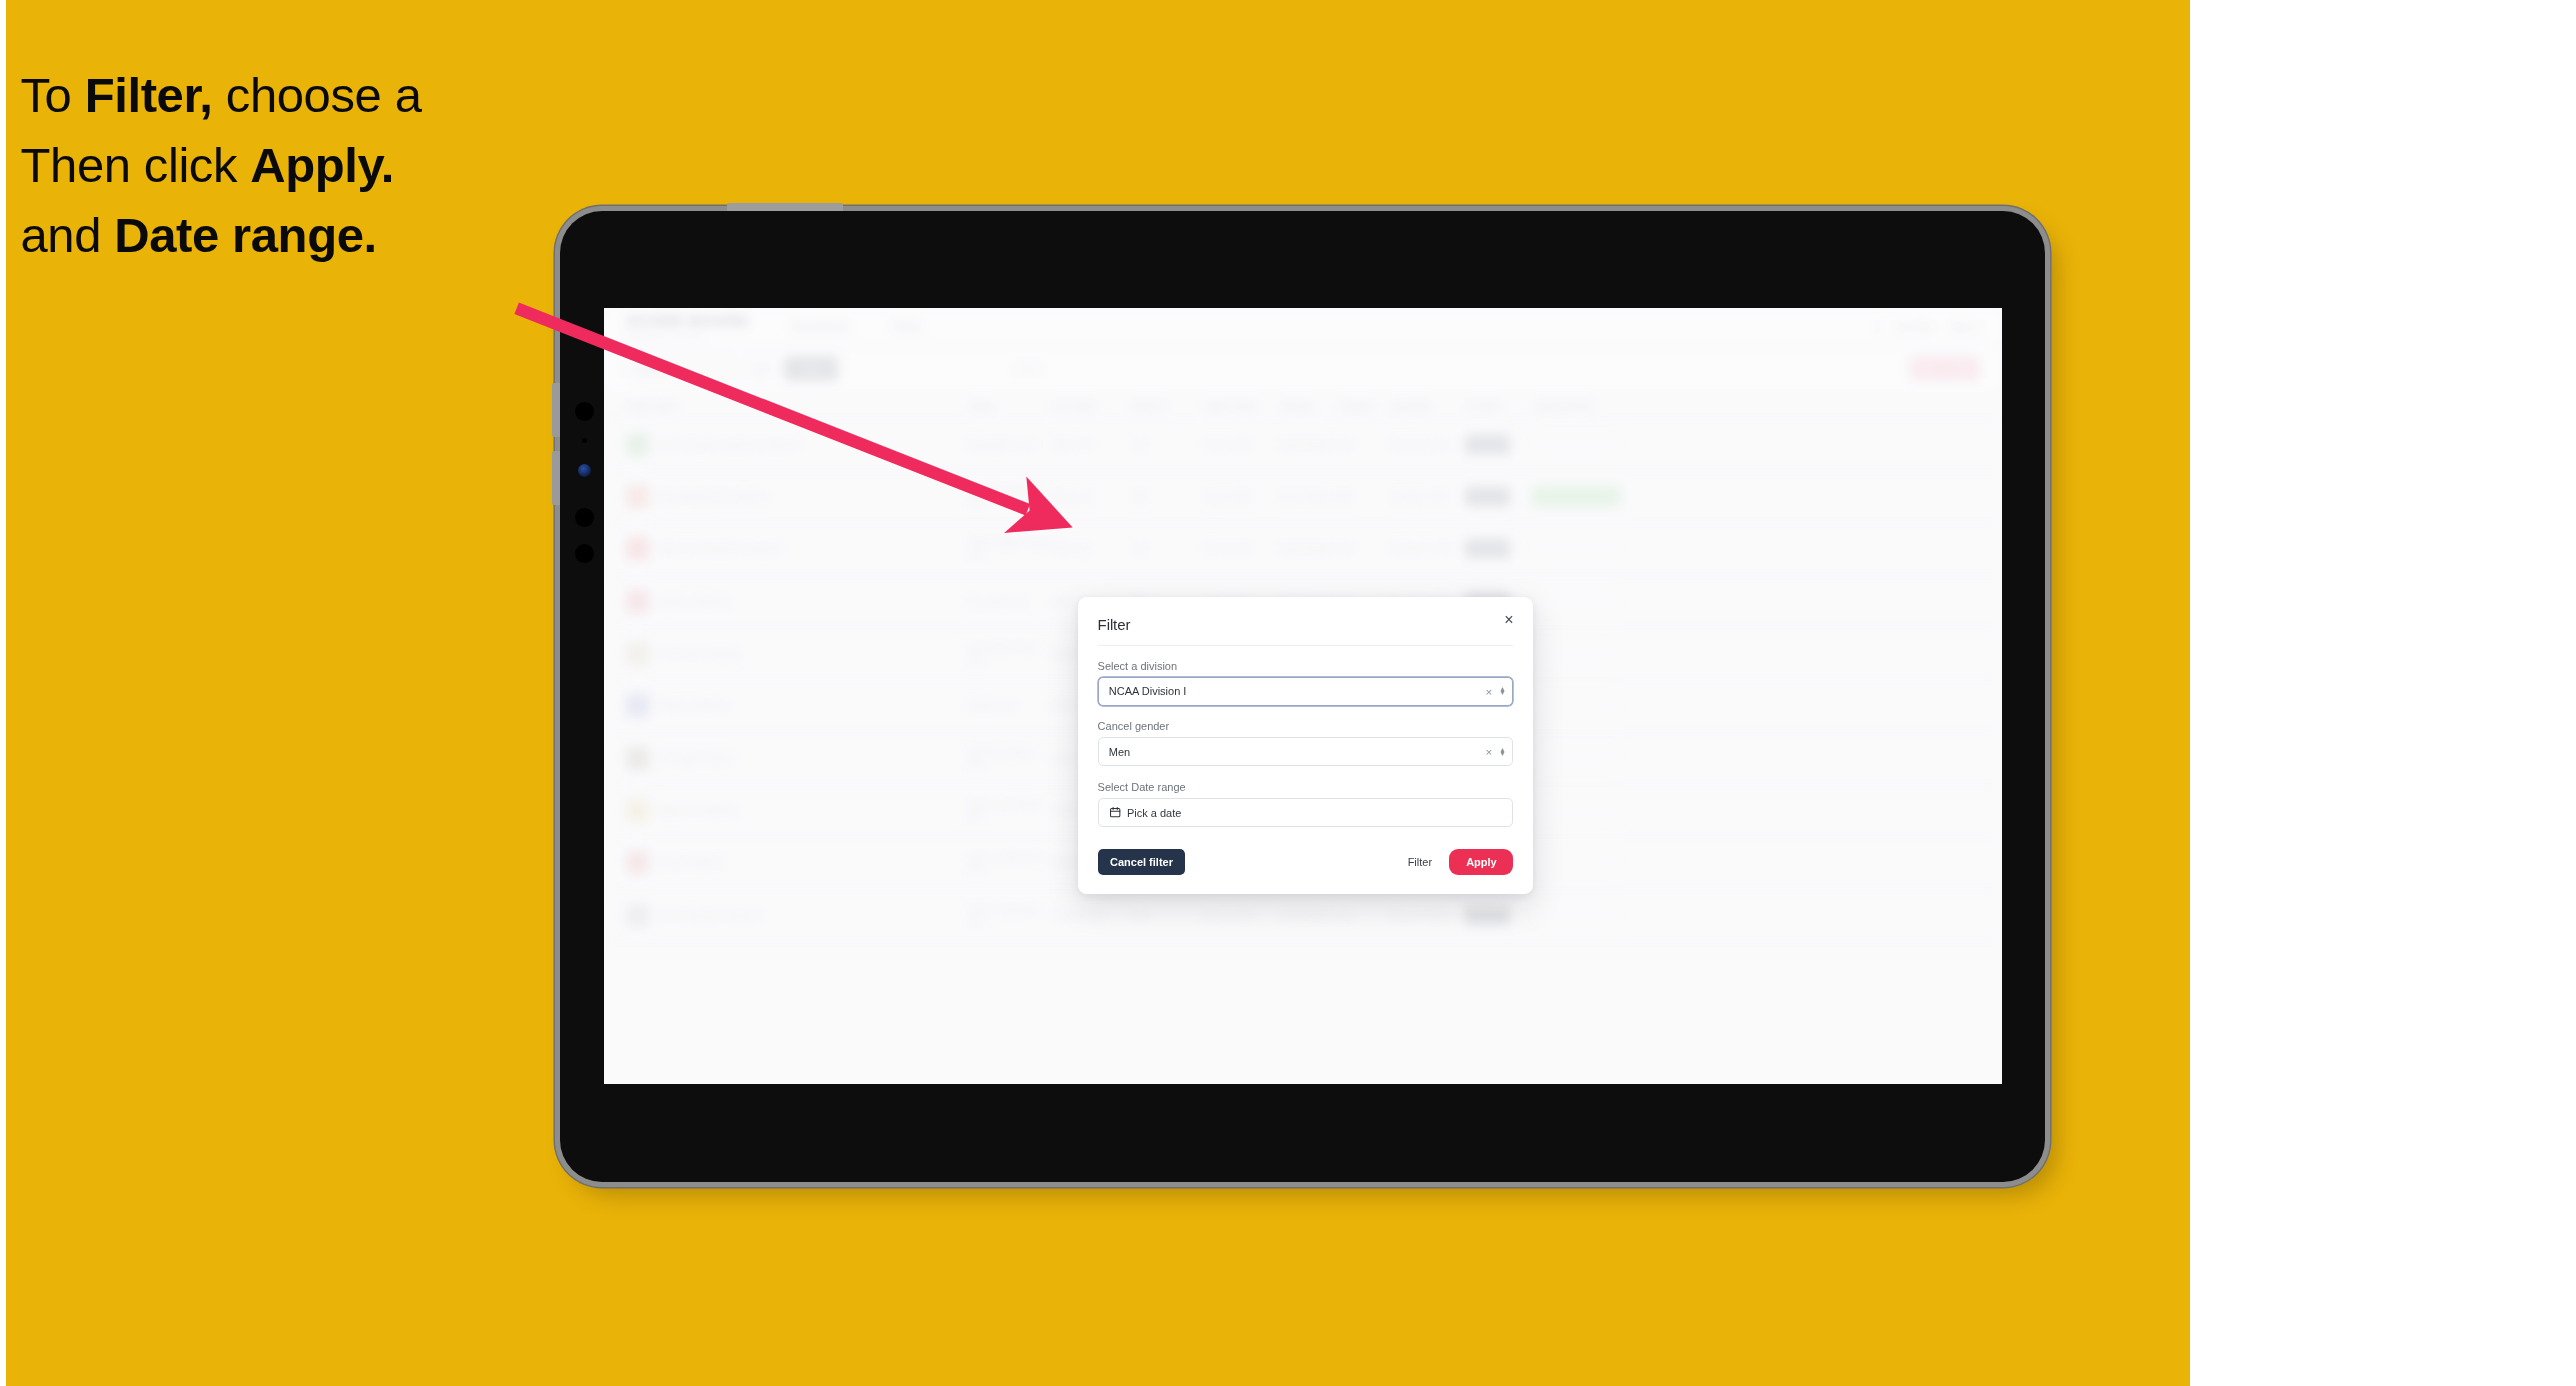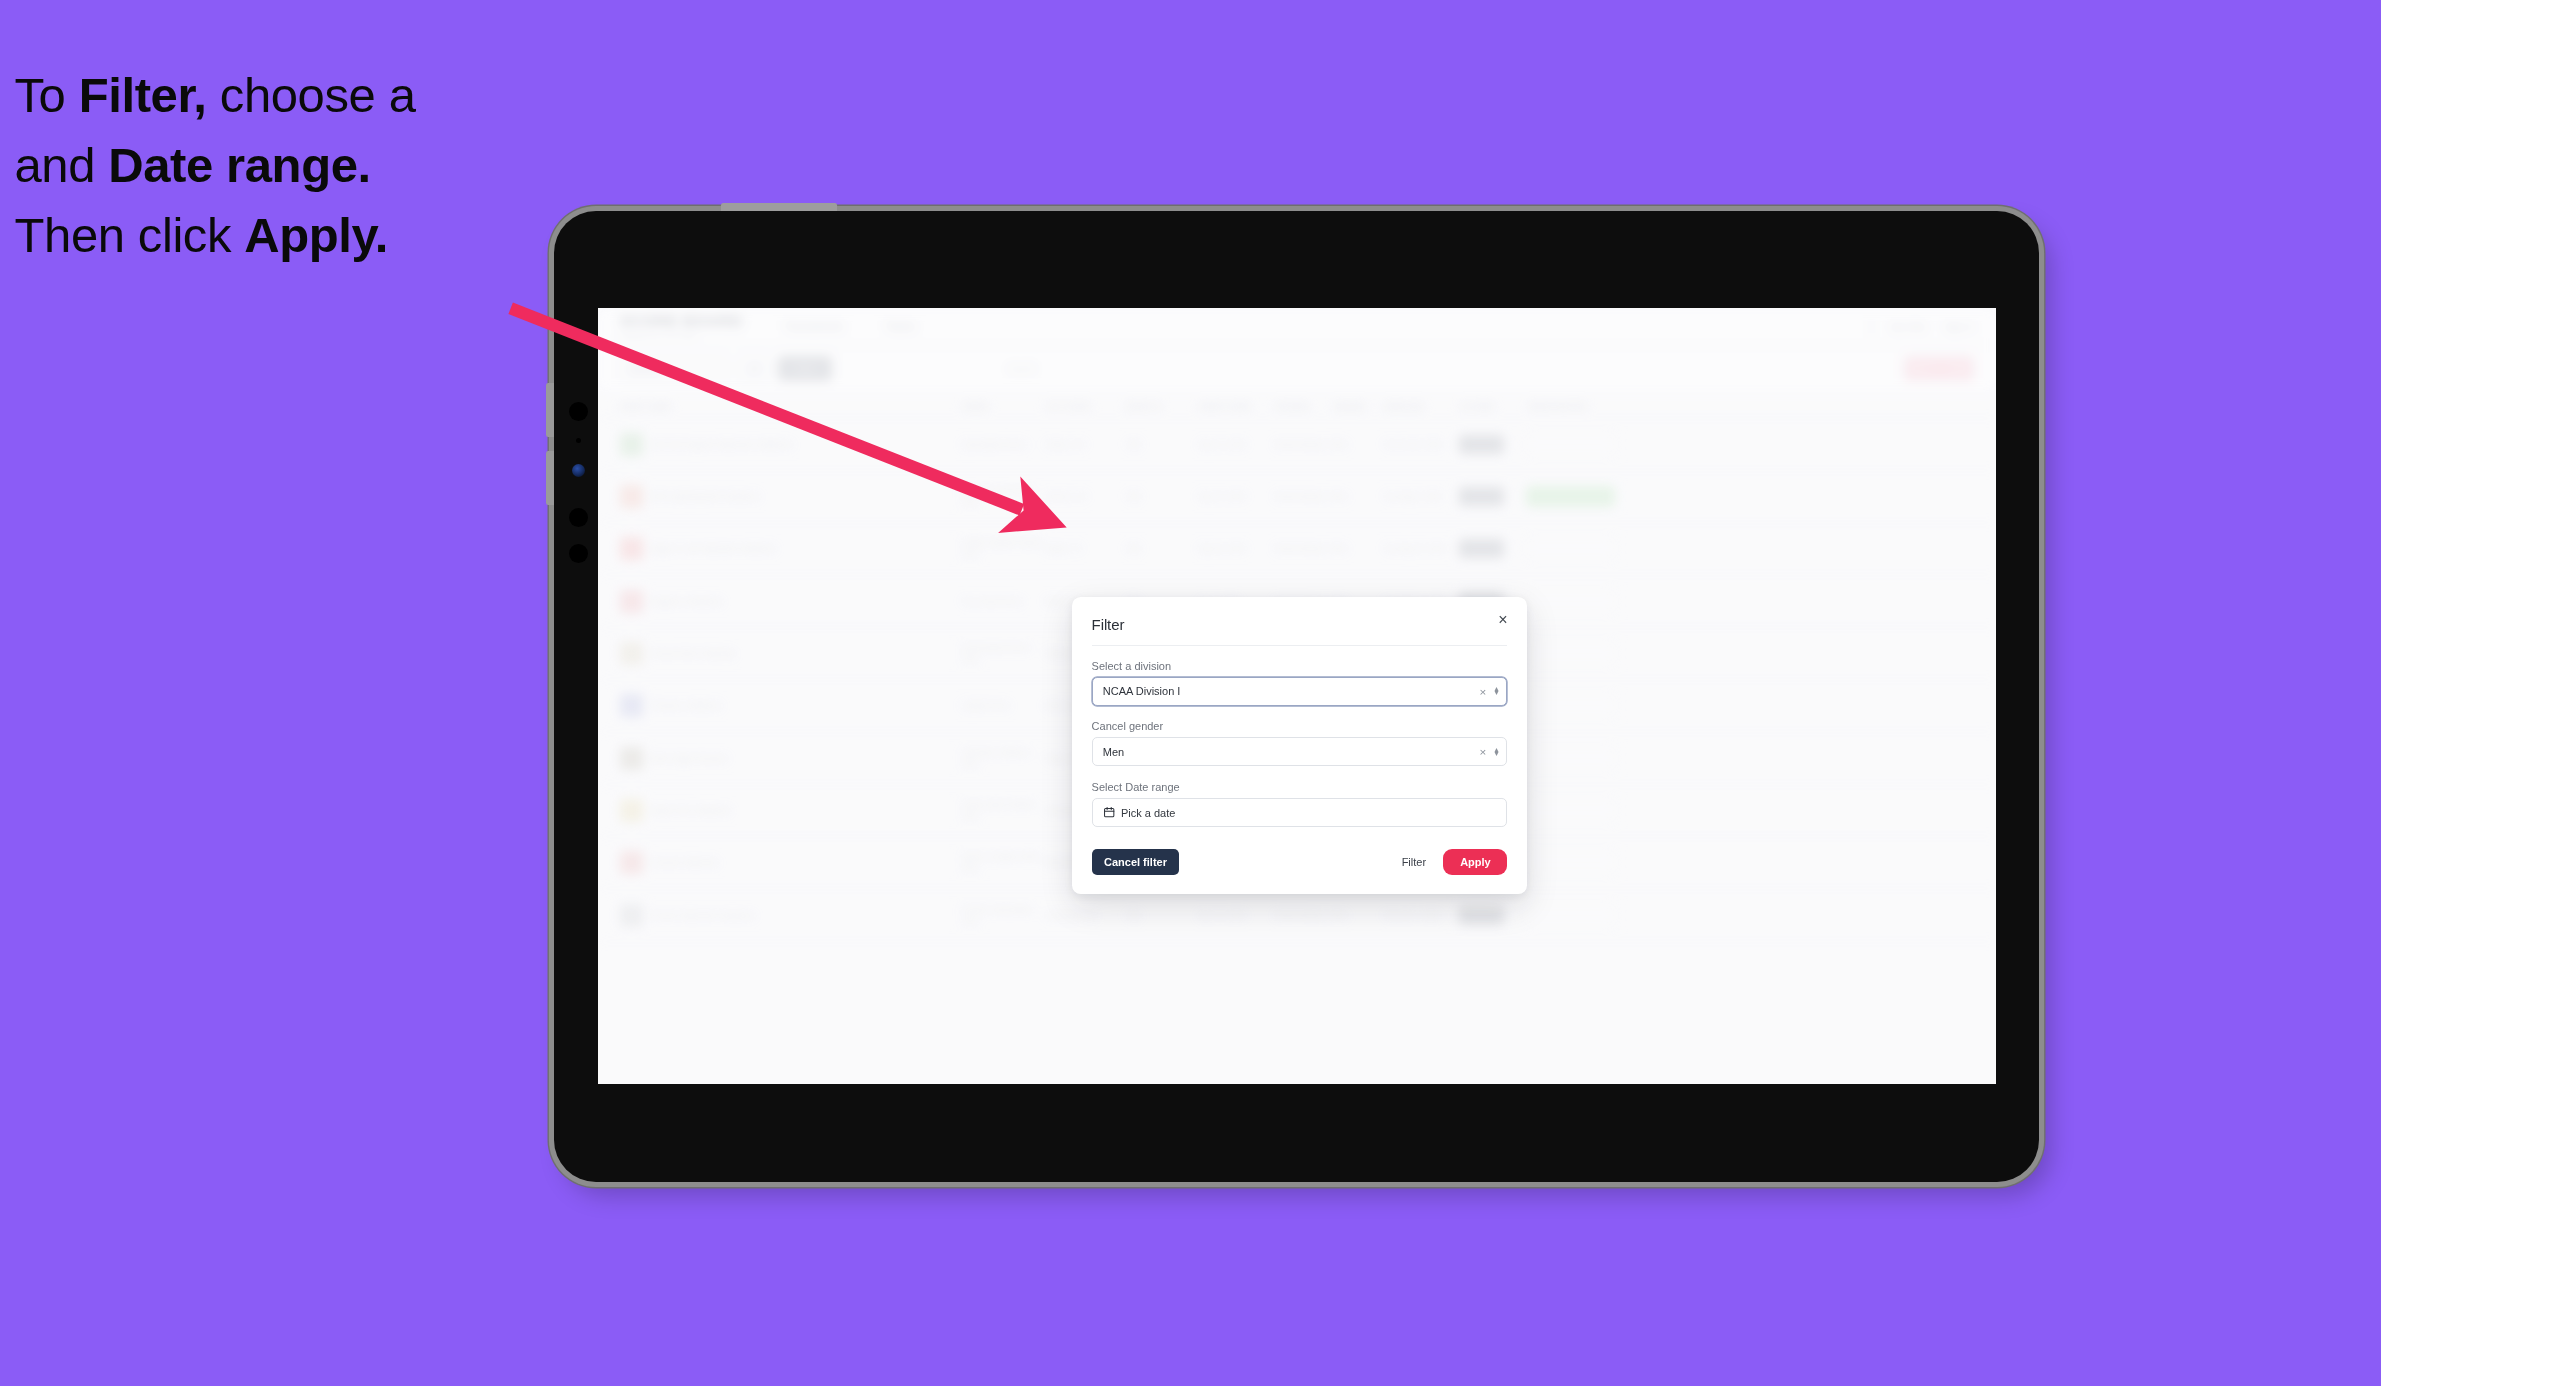--- a/index.html
+++ b/index.html
@@ -2,21 +2,21 @@
 <html style="font-size:11.6px"><head>
 <meta charset="utf-8">
 <style>
   * { box-sizing: border-box; margin: 0; padding: 0; }
   html, body {
     width: 2576px; height: 1386px;
     background: #ffffff;
     font-family: "Liberation Sans", sans-serif;
     overflow: hidden;
   }
-  #stage { position: relative; width: 2381px; height: 1386px; background: #8b5cf6; }
+  #stage { position: relative; width: 2184px; height: 1386px; background: #eab308; margin-left: 6px; }
 
   
   #caption {
     position: absolute;
     left: 14.5px; top: 60px;
     width: 524px;
     font-size: 49px;
     line-height: 1.43;
     color: #0a0a0a;
     letter-spacing: -0.4px;
@@ -215,22 +215,22 @@
   #arrow { position: absolute; left: 0; top: 0; width: 2576px; height: 1386px;
            pointer-events: none; }
 </style>
 </head>
 <body>
 
 <div id="stage">
 
   <div id="caption">
     <div><span>To </span><b>Filter,</b><span> choose a</span></div>
+    <div><span>Then click </span><b>Apply.</b></div>
     <div><span>and </span><b>Date range.</b></div>
-    <div><span>Then click </span><b>Apply.</b></div>
   </div>
 
   <div id="tablet">
     <div id="top-button"></div>
     <div id="vol-1" class="side-btn"></div>
     <div id="vol-2" class="side-btn"></div>
     <div id="cam-a" class="cam-dot"></div>
     <div id="cam-b" class="cam-dot"></div>
     <div id="cam-c" class="cam-dot"></div>
     <div id="cam-d" class="cam-dot"></div>

